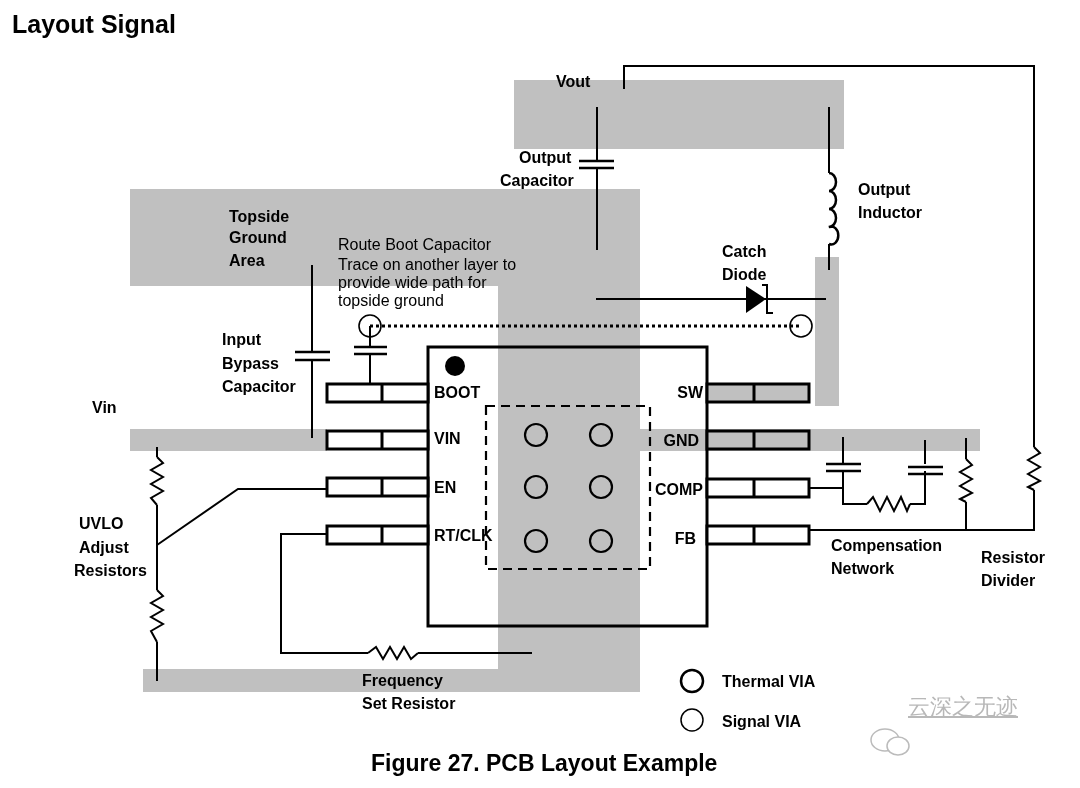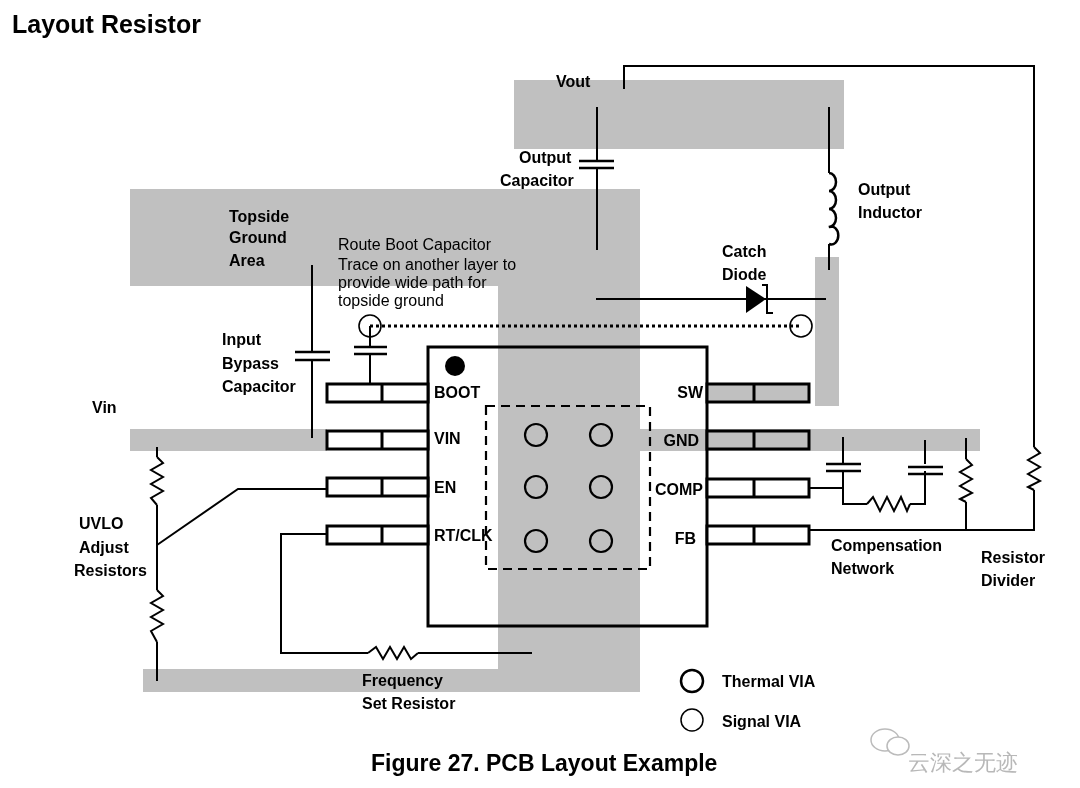--- a/index.html
+++ b/index.html
@@ -9,21 +9,21 @@
   .caption { position: absolute; left: 371px; top: 750px; font-size: 23px; font-weight: bold; }
   svg#pcb { position: absolute; left: 0; top: 0; }
   .lbl { font-family: "Liberation Sans", sans-serif; font-size: 16px; font-weight: bold; fill: #000; }
   .lbl-r { font-family: "Liberation Sans", sans-serif; font-size: 16px; fill: #000; }
   .pin { font-family: "Liberation Sans", sans-serif; font-size: 16px; font-weight: bold; fill: #000; }
   .wm { position: absolute; left: 866px; top: 726px; font-size: 22px; color: #b8b8b8; }
 </style>
 </head>
 <body>
 
-<h1 class="heading">Layout Resistor</h1>
+<h1 class="heading">Layout Signal</h1>
 
 <svg id="pcb" width="1080" height="788" viewBox="0 0 1080 788">
 
   <g>
     <rect x="514" y="80" width="330" height="69" fill="#c0c0c0"></rect>
     <rect x="130" y="189" width="510" height="97" fill="#c0c0c0"></rect>
     <rect x="498" y="189" width="142" height="503" fill="#c0c0c0"></rect>
     <rect x="143" y="669" width="497" height="23" fill="#c0c0c0"></rect>
     <rect x="815" y="257" width="24" height="149" fill="#c0c0c0"></rect>
     <rect x="130" y="429" width="197" height="22" fill="#c0c0c0"></rect>
@@ -179,13 +179,13 @@
     <text class="lbl" x="722" y="727">Signal VIA</text>
   </g>
 
   <g fill="none" stroke="#bbb" stroke-width="1.5">
     <ellipse cx="885" cy="740" rx="14" ry="11"></ellipse>
     <ellipse cx="898" cy="746" rx="11" ry="9" fill="#fff"></ellipse>
   </g>
 </svg>
 
 <div class="caption">Figure 27.  PCB Layout Example</div>
-<div class="wm" style="left:908px; top:748px;">云深之无迹</div>
+<div class="wm" style="left:908px; top:692px;text-decoration:underline;">云深之无迹</div>
 
 </body></html>

